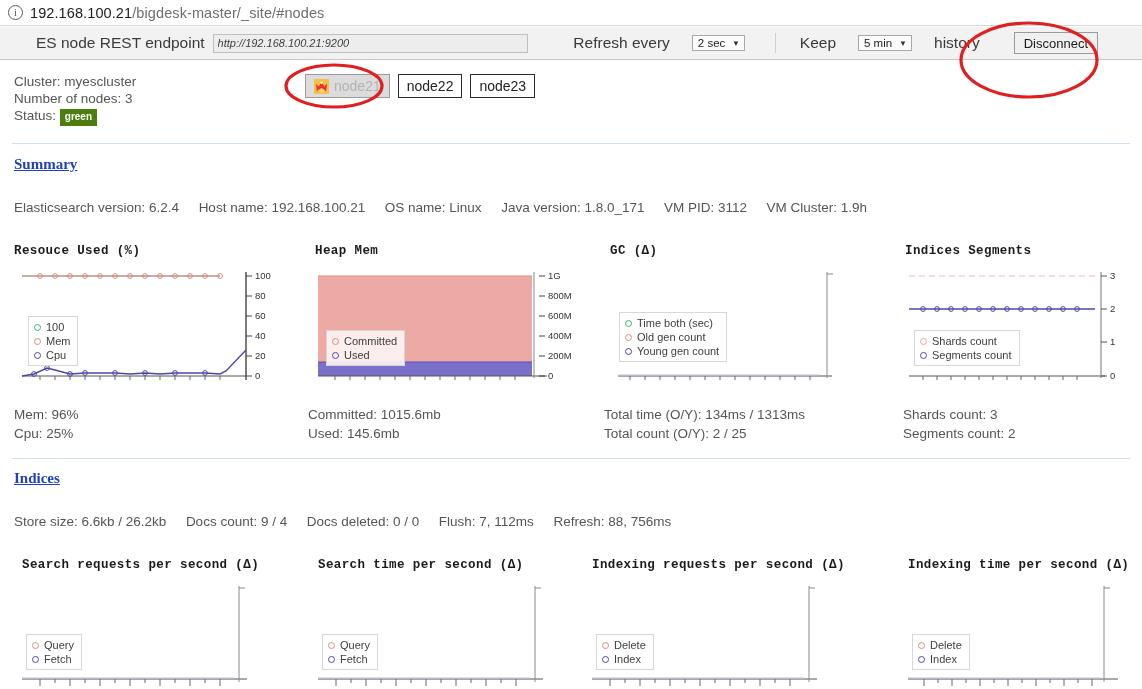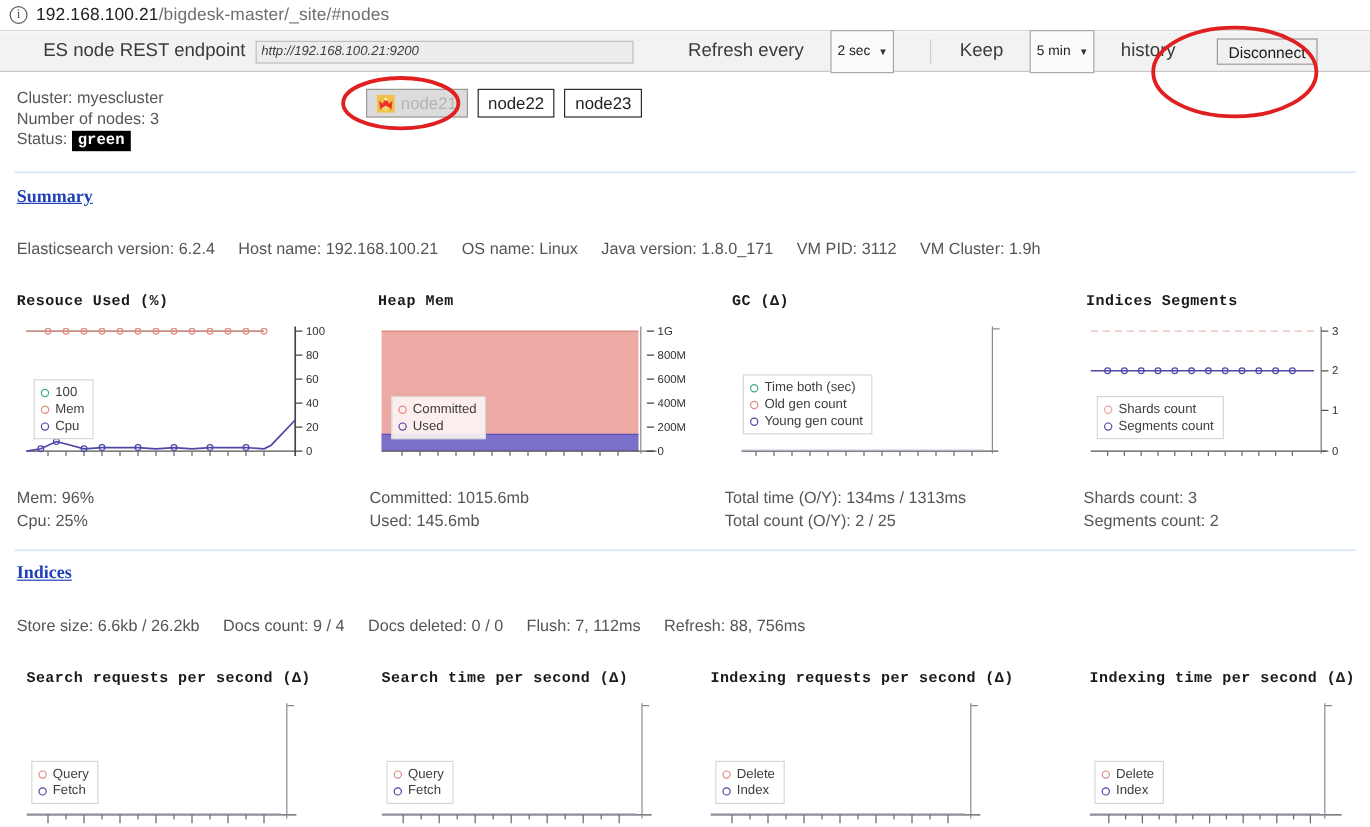--- a/index.html
+++ b/index.html
@@ -36,21 +36,21 @@
   .tb-label { font-size: 15.5px; color: #3a3a3a; white-space: nowrap; }
   .endpoint-input {
     width: 315px; height: 19px; margin-left: 8px;
     border: 1px solid #bfbfbf; background: #ededed; color: #3d3d3d;
     font-family: "Liberation Sans", sans-serif; font-size: 11px;
     padding: 0 4px; outline: none; font-style: italic;
   }
   .tb-right { margin-left: auto; display: flex; align-items: center; gap: 16px; padding-right: 44px; }
   .sel {
     appearance: none; -webkit-appearance: none;
-    height: 36px; border: 1px solid #a8a8a8; background: #fbfbfb;
+    height: 16px; border: 1px solid #a8a8a8; background: #fbfbfb;
     font-family: "Liberation Sans", sans-serif; font-size: 11.5px; color: #222;
     padding: 0 18px 0 5px; margin: 0 6px; outline: none; border-radius: 0;
   }
   .sel-wrap { position: relative; display: inline-flex; align-items: center; }
   .sel-wrap .caret {
     position: absolute; right: 11px; pointer-events: none;
     font-size: 8px; color: #333;
   }
   .divider { width: 1px; height: 20px; background: #cfcfcf; margin: 0 8px; }
   .btn-disconnect {
@@ -59,22 +59,22 @@
     padding: 0 9px; margin-left: 18px; cursor: pointer; border-radius: 0;
   }
 
   
   .cluster-block {
     position: absolute; left: 14px; top: 73px;
     font-size: 13.5px; color: #555; line-height: 17px;
   }
   .cluster-block .row { white-space: nowrap; }
   .badge-green {
-    display: inline-block; background: #000000; color: #fff;
-    padding: 0px 5px 1px 5px; font-size: 13px; font-weight: bold; line-height: 16px; font-family: Liberation Mono, monospace;
+    display: inline-block; background: #4d7c0f; color: #fff;
+    padding: 0px 5px 1px 5px; font-size: 10px; font-weight: bold; line-height: 16px;
   }
 
   
   .node-tabs { position: absolute; left: 305px; top: 74px; display: flex; gap: 8px; }
   .node-tab {
     height: 24px; border: 1px solid #2a2a2a; background: #ffffff;
     display: flex; align-items: center; padding: 0 8px;
     font-size: 14px; color: #222; cursor: pointer; white-space: nowrap;
   }
   .node-tab.active {

